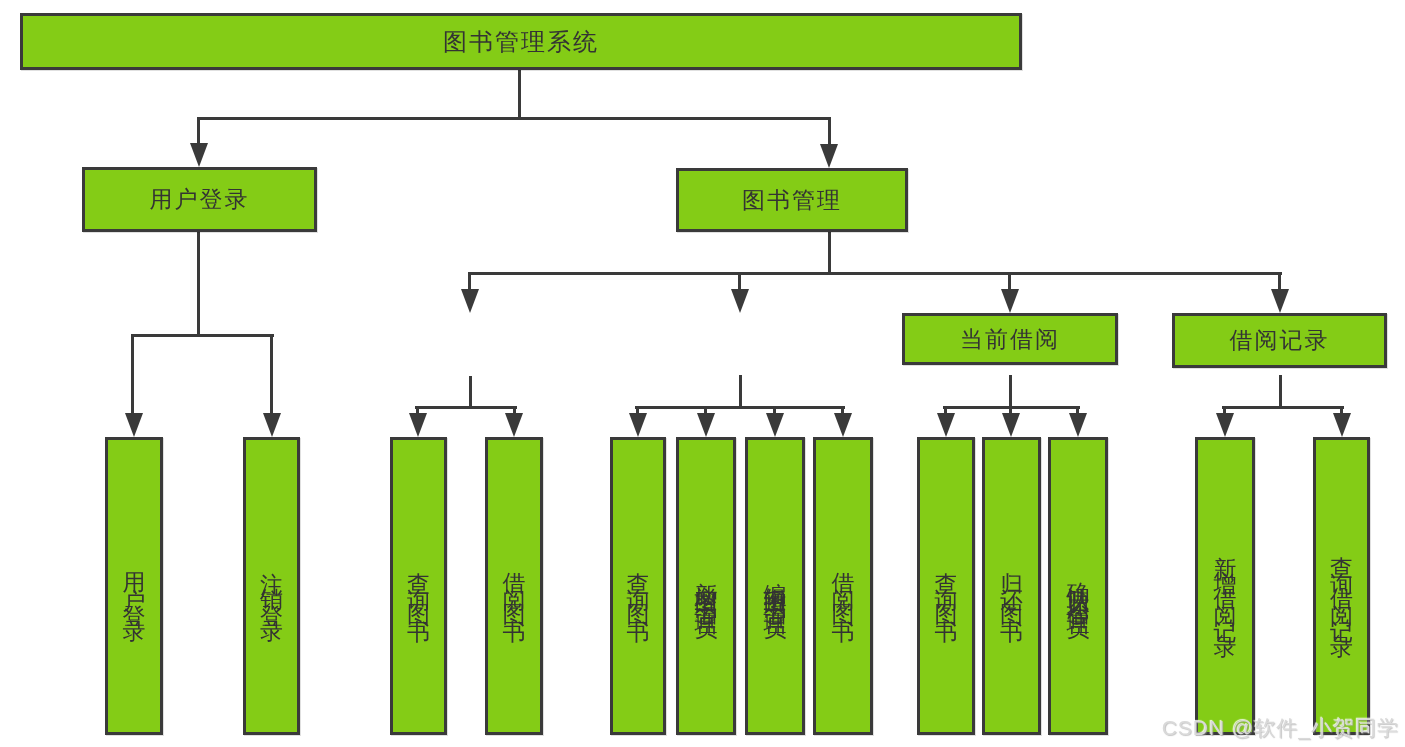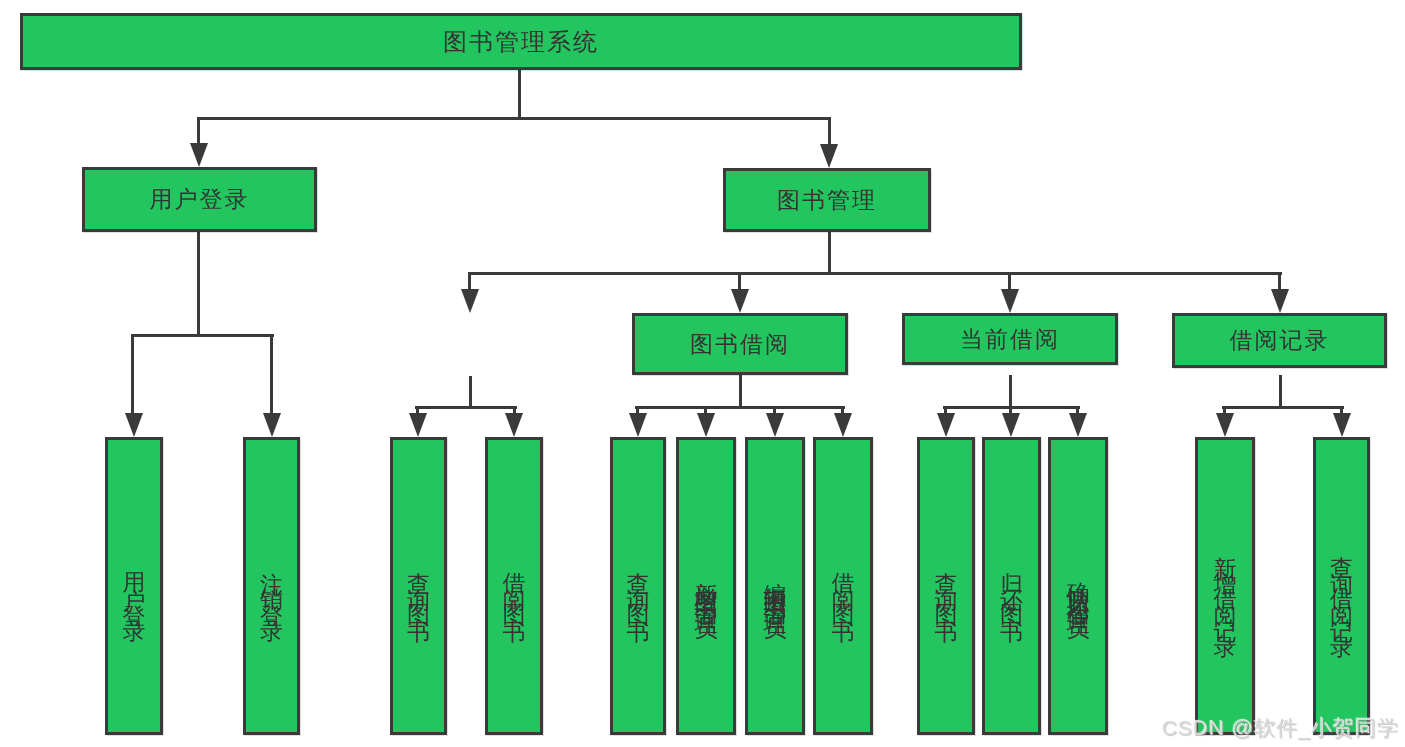--- a/index.html
+++ b/index.html
@@ -1,21 +1,21 @@
 <!DOCTYPE html>
 <html><head>
 <meta charset="utf-8">
 <style>
   html,body{margin:0;padding:0;background:#ffffff;}
   .stage{
     position:relative;width:1405px;height:747px;background:#ffffff;overflow:hidden;
     font-family:"Liberation Sans","DejaVu Sans",sans-serif;
   }
   .node{
-    position:absolute;box-sizing:border-box;background:#22c55e;
+    position:absolute;box-sizing:border-box;background:#84cc16;
     border:3px solid #3a3a3a;display:flex;align-items:center;justify-content:center;
     color:#333333;box-shadow:1px 1px 0 rgba(0,0,0,0.12);
   }
   .node.h span{font-size:23px;letter-spacing:2px;white-space:nowrap;}
   .node.title span{font-size:24px;}
   .node.v span{
     writing-mode:vertical-rl;text-orientation:mixed;
     font-size:23px;line-height:1;white-space:nowrap;
   }
   .vl{position:absolute;width:3px;background:#3a3a3a;}
@@ -93,27 +93,24 @@
   <div class="ar" style="left:1216px;top:413px"></div>
   <div class="ar" style="left:1333px;top:413px"></div>
 
   <div class="node h title" style="left:20px;top:13px;width:1002px;height:57px">
     <span>图书管理系统</span>
   </div>
 
   <div class="node h" style="left:82px;top:167px;width:235px;height:65px">
     <span>用户登录</span>
   </div>
-  <div class="node h" style="left:723px;top:168px;width:208px;height:64px">
+  <div class="node h" style="left:676px;top:168px;width:232px;height:64px">
     <span>图书管理</span>
   </div>
 
-  <div class="node h" style="left:632px;top:313px;width:216px;height:62px">
-    <span>图书借阅</span>
-  </div>
   <div class="node h" style="left:902px;top:313px;width:216px;height:52px">
     <span>当前借阅</span>
   </div>
   <div class="node h" style="left:1172px;top:313px;width:215px;height:55px">
     <span>借阅记录</span>
   </div>
 
   <div class="node v" style="left:105px;top:437px;width:58px;height:298px">
     <span style="letter-spacing: 16px;">用户登录</span>
   </div>

